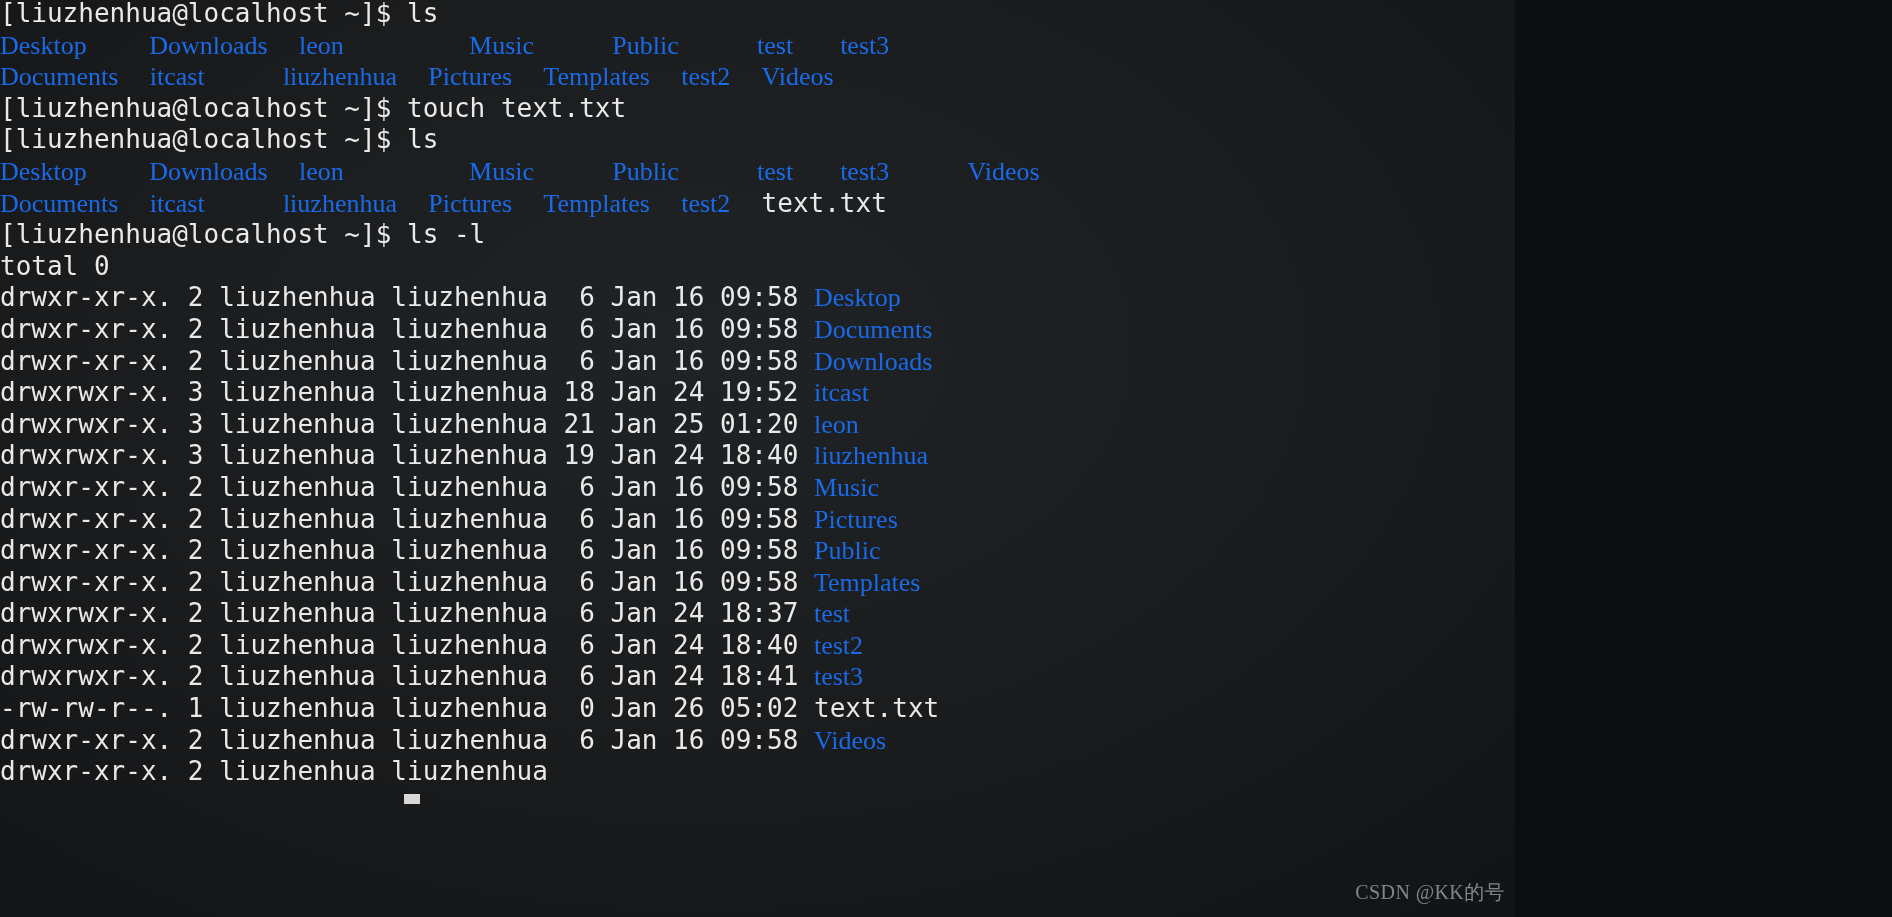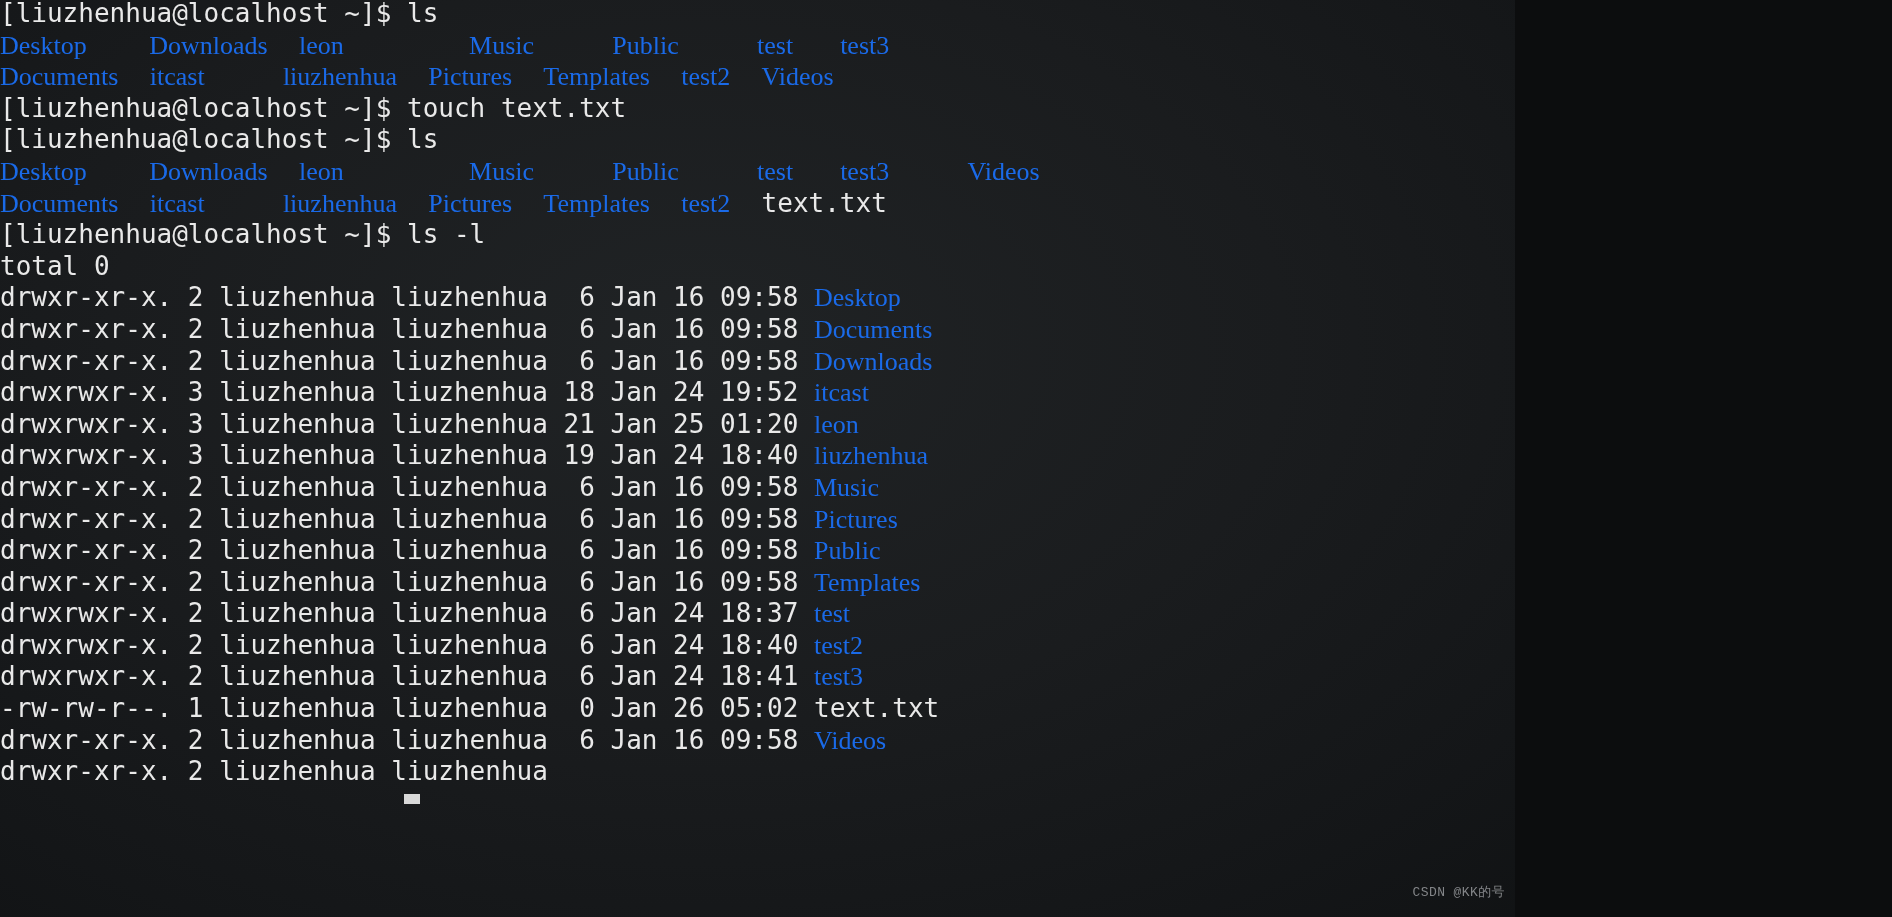--- a/index.html
+++ b/index.html
@@ -49,22 +49,22 @@
     left: 404px;
     top: 6px;
     width: 16px;
     height: 10px;
     background: #d8d8d8;
   }
   .watermark {
     position: absolute;
     right: 10px;
     bottom: 8px;
-    font-family: Liberation Mono, monospace;
-    font-size: 13px;
+    font-family: Liberation Serif, serif;
+    font-size: 20px;
     color: #8d8f92;
     letter-spacing: 0.4px;
     opacity: 0.92;
     text-align: center;
   }
 </style>
 </head>
 <body>
 
 <div id="terminal">

